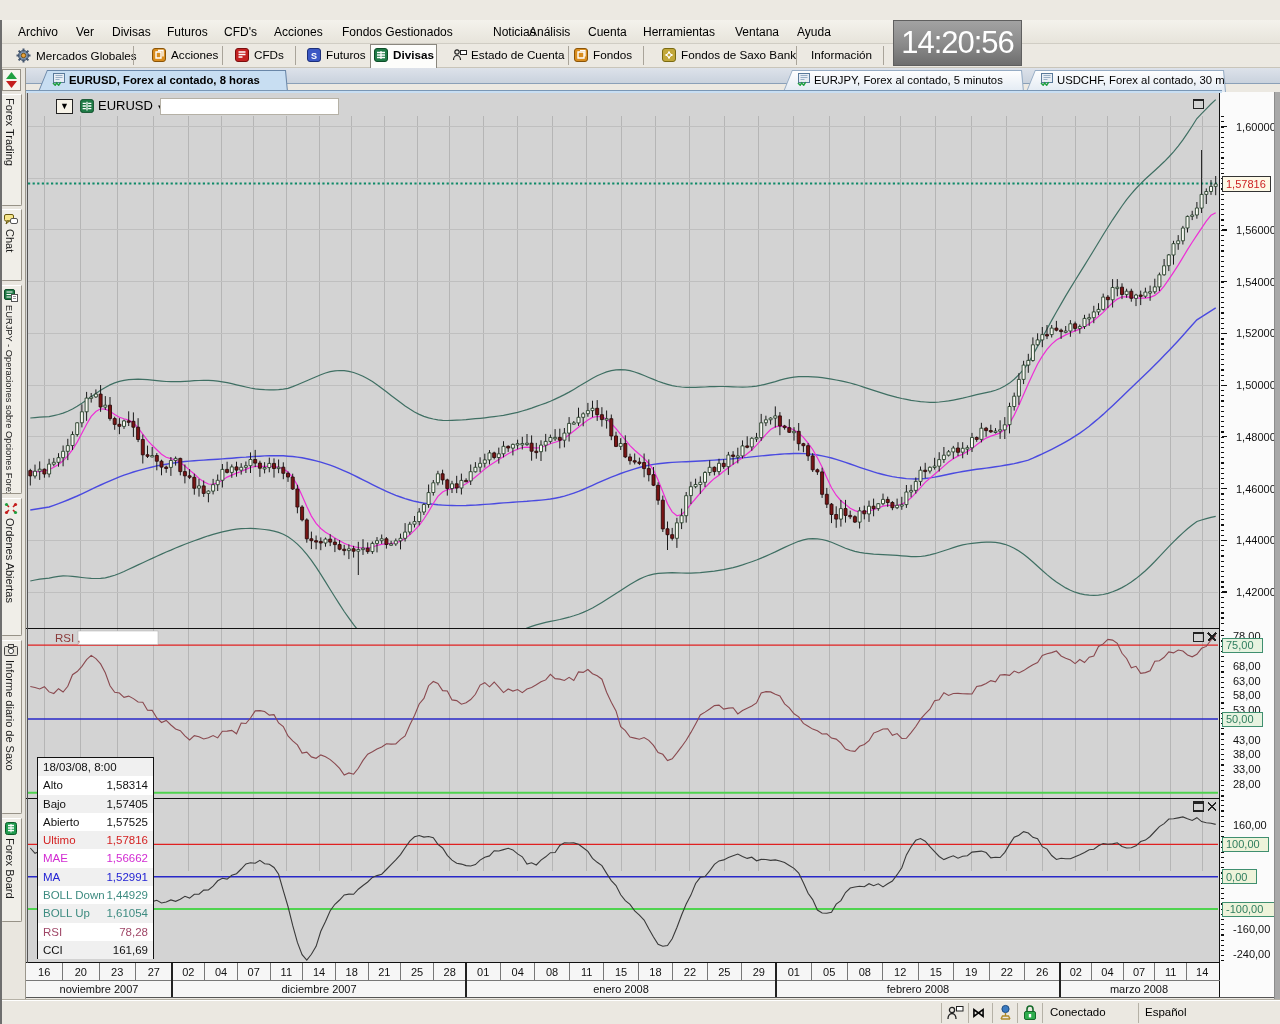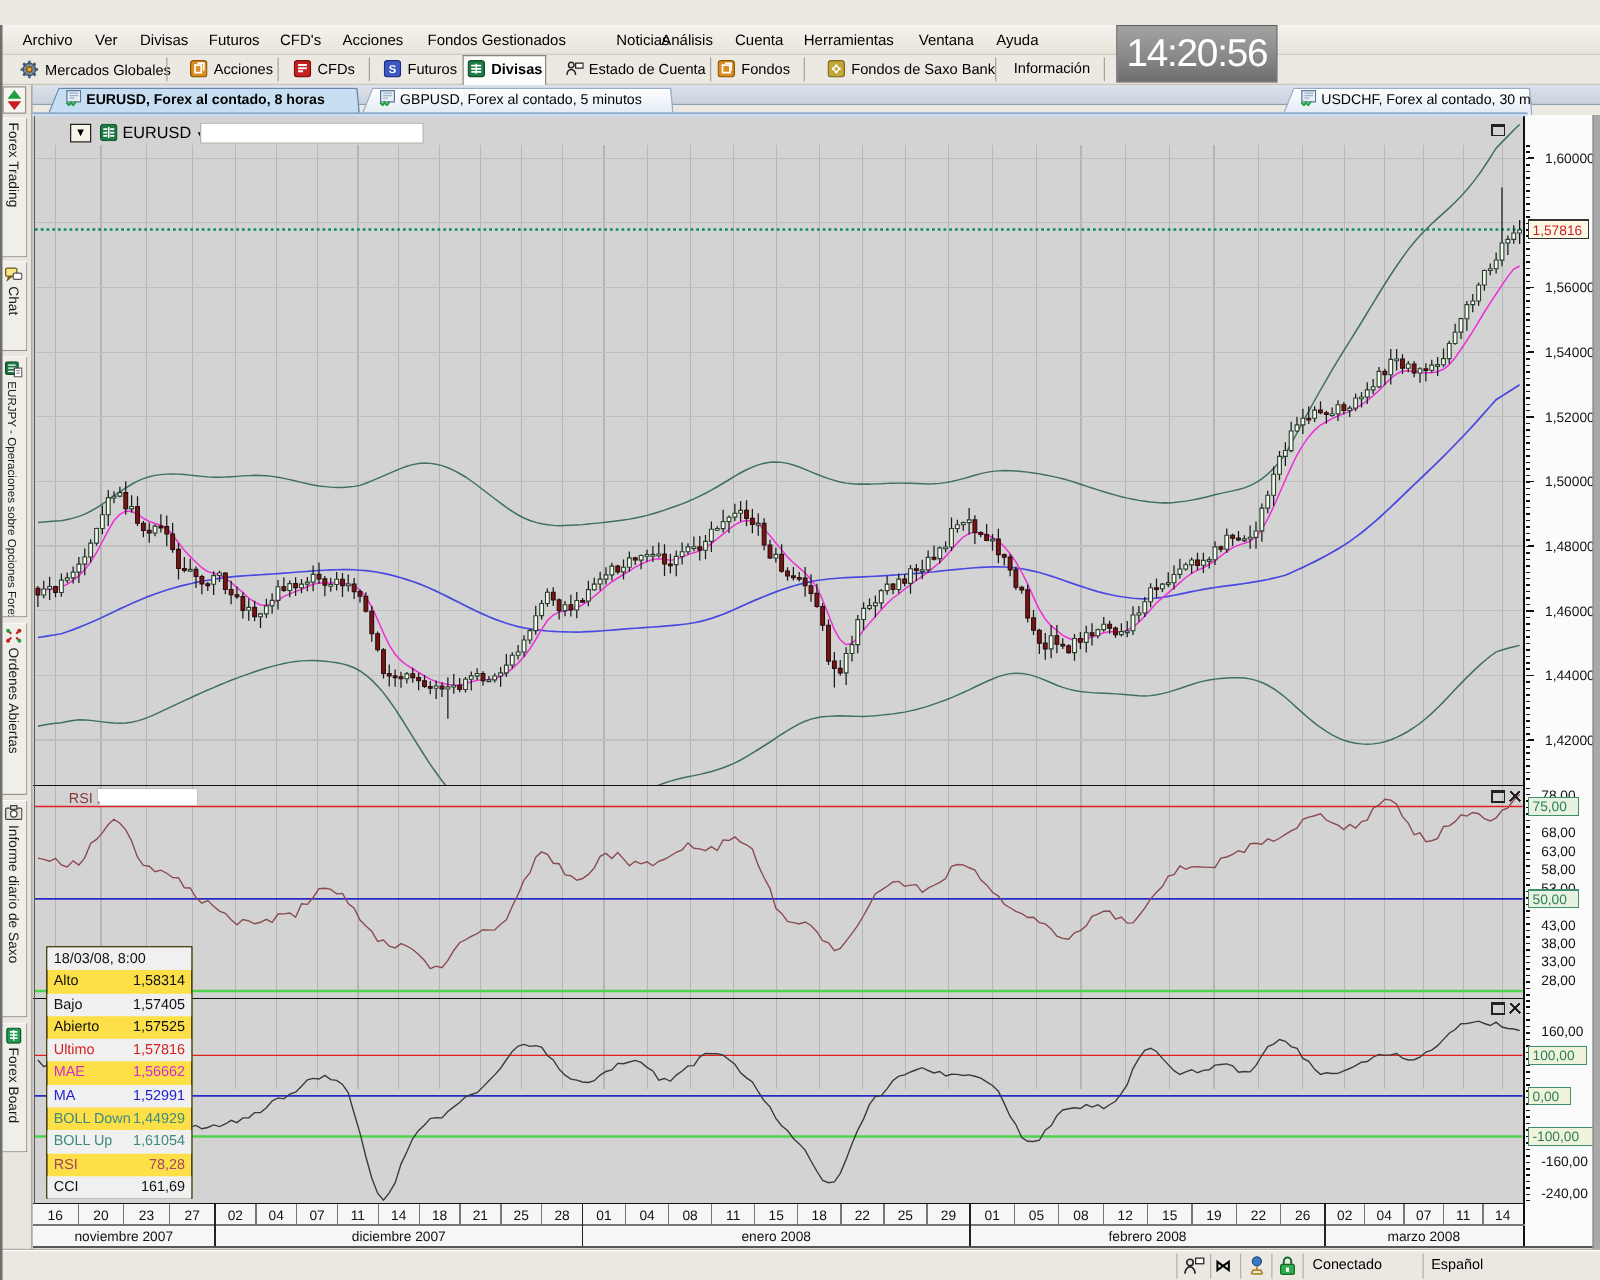--- a/index.html
+++ b/index.html
@@ -30,21 +30,21 @@
 #tabstrip-bot{left:26px;top:90px;width:1196px;height:3px;background:#c8def2;border-top:1px solid #7a97b5}
 .arrbtn{position:absolute;top:72px;width:18px;height:18px;background:linear-gradient(#f2f0ea,#d8d4ca);border:1px solid #8a877e;font-size:9px;text-align:center;line-height:17px;color:#111}
 #sidebar{left:0;top:68px;width:26px;height:932px;background:#e9e6df;border-right:1px solid #9a968c}
 .vtab{position:absolute;left:1px;width:21px;background:#f0eee8;border:1px solid #979287;border-left-color:#fff;border-top-color:#fff;border-radius:0 0 2px 2px;font-size:11px;color:#1a1a1a;overflow:hidden}
 .vtab svg{position:absolute;top:3px;left:2px}
 .vtab .vt{position:absolute;left:2px;writing-mode:vertical-rl;white-space:nowrap}
 #hdrctl{left:26px;top:92px;width:1194px;height:24px;font-size:13px}
 #ddbtn{position:absolute;left:30px;top:7px;width:17px;height:15px;background:#f7f3e8;border:1.5px solid #222;text-align:center;line-height:12px;font-size:9px}
 #symtxt{position:absolute;left:72px;top:6px;font-size:13px}
 #symbox{position:absolute;left:134px;top:6px;width:179px;height:17px;background:#fff;border:1px solid #b5b1a6}
-#tooltip{left:37px;top:757px;width:117px;height:202px;background:#fde047;border:1px solid #111;font-size:11.5px;z-index:5}
+#tooltip{left:37px;top:757px;width:117px;height:202px;background:#ffffff;border:1px solid #111;font-size:11.5px;z-index:5}
 #tooltip .r{height:18.3px;line-height:18.3px;padding:0 5px;display:flex;justify-content:space-between}
 #tooltip .r:nth-child(odd){background:#f0f0f0}
 #statusbar{left:0;top:1000px;width:1280px;height:24px;background:#ebe8e1;border-top:1px solid #fff;font-size:11.5px;box-shadow:0 -1px 0 #b5b1a6}
 #statusbar .cell{position:absolute;top:3px;height:18px}
 #statusbar .sp{position:absolute;top:2px;width:1px;height:20px;background:#b5b1a6}
 #redge{left:1274px;top:92px;width:6px;height:908px;background:#a8a8a8;border-left:1px solid #8c8c8c}
 </style></head>
 <body>
 <div id="win">
     <div id="menubar" class="abs">
@@ -110,25 +110,25 @@
       <div class="sep" style="left:796px"></div>
       <div class="it" style="left:811px;">Información</div>
       <div class="sep" style="left:883px"></div>
     </div>
     <div id="tabbar" class="abs">
       <div class="tab tabact" style="left:38px;width:250px"><svg width="13" height="13" viewBox="0 0 13 13" style="vertical-align:-2px;margin-right:4px">
           <rect x="1.5" y="0.5" width="11" height="9" fill="#e8edf4" stroke="#5a7a9a"></rect>
           <path d="M3.5 2.5h7M3.5 4.5h7M3.5 6.5h4" stroke="#9ab0c6" stroke-width="1"></path>
           <path d="M1 10l2.2 2.2 2-3M4.5 10l2.2 2.2 2-3" stroke="#1fa040" stroke-width="1.5" fill="none"></path>
         </svg><b>EURUSD, Forex al contado, 8 horas</b><div class="inner"></div></div>
-      <div class="tab tabin" style="left:289px;width:250px"><svg width="13" height="13" viewBox="0 0 13 13" style="vertical-align:-2px;margin-right:4px">
+      <div class="tab tabin" style="left:783px;width:241px"><svg width="13" height="13" viewBox="0 0 13 13" style="vertical-align:-2px;margin-right:4px">
           <rect x="1.5" y="0.5" width="11" height="9" fill="#e8edf4" stroke="#5a7a9a"></rect>
           <path d="M3.5 2.5h7M3.5 4.5h7M3.5 6.5h4" stroke="#9ab0c6" stroke-width="1"></path>
           <path d="M1 10l2.2 2.2 2-3M4.5 10l2.2 2.2 2-3" stroke="#1fa040" stroke-width="1.5" fill="none"></path>
-        </svg>GBPUSD, Forex al contado, 5 minutos<div class="inner"></div></div>
+        </svg>EURJPY, Forex al contado, 5 minutos<div class="inner"></div></div>
       <div class="tab tabin" style="left:1026px;width:200px"><svg width="13" height="13" viewBox="0 0 13 13" style="vertical-align:-2px;margin-right:4px">
           <rect x="1.5" y="0.5" width="11" height="9" fill="#e8edf4" stroke="#5a7a9a"></rect>
           <path d="M3.5 2.5h7M3.5 4.5h7M3.5 6.5h4" stroke="#9ab0c6" stroke-width="1"></path>
           <path d="M1 10l2.2 2.2 2-3M4.5 10l2.2 2.2 2-3" stroke="#1fa040" stroke-width="1.5" fill="none"></path>
         </svg>USDCHF, Forex al contado, 30 minut<div class="inner"></div></div>
       <div class="arrbtn" style="left:1226px">◀</div>
       <div class="arrbtn" style="left:1245px">▶</div>
     </div>
     <div id="clock" class="abs">14:20:56</div>
     <div id="sidebar" class="abs">

